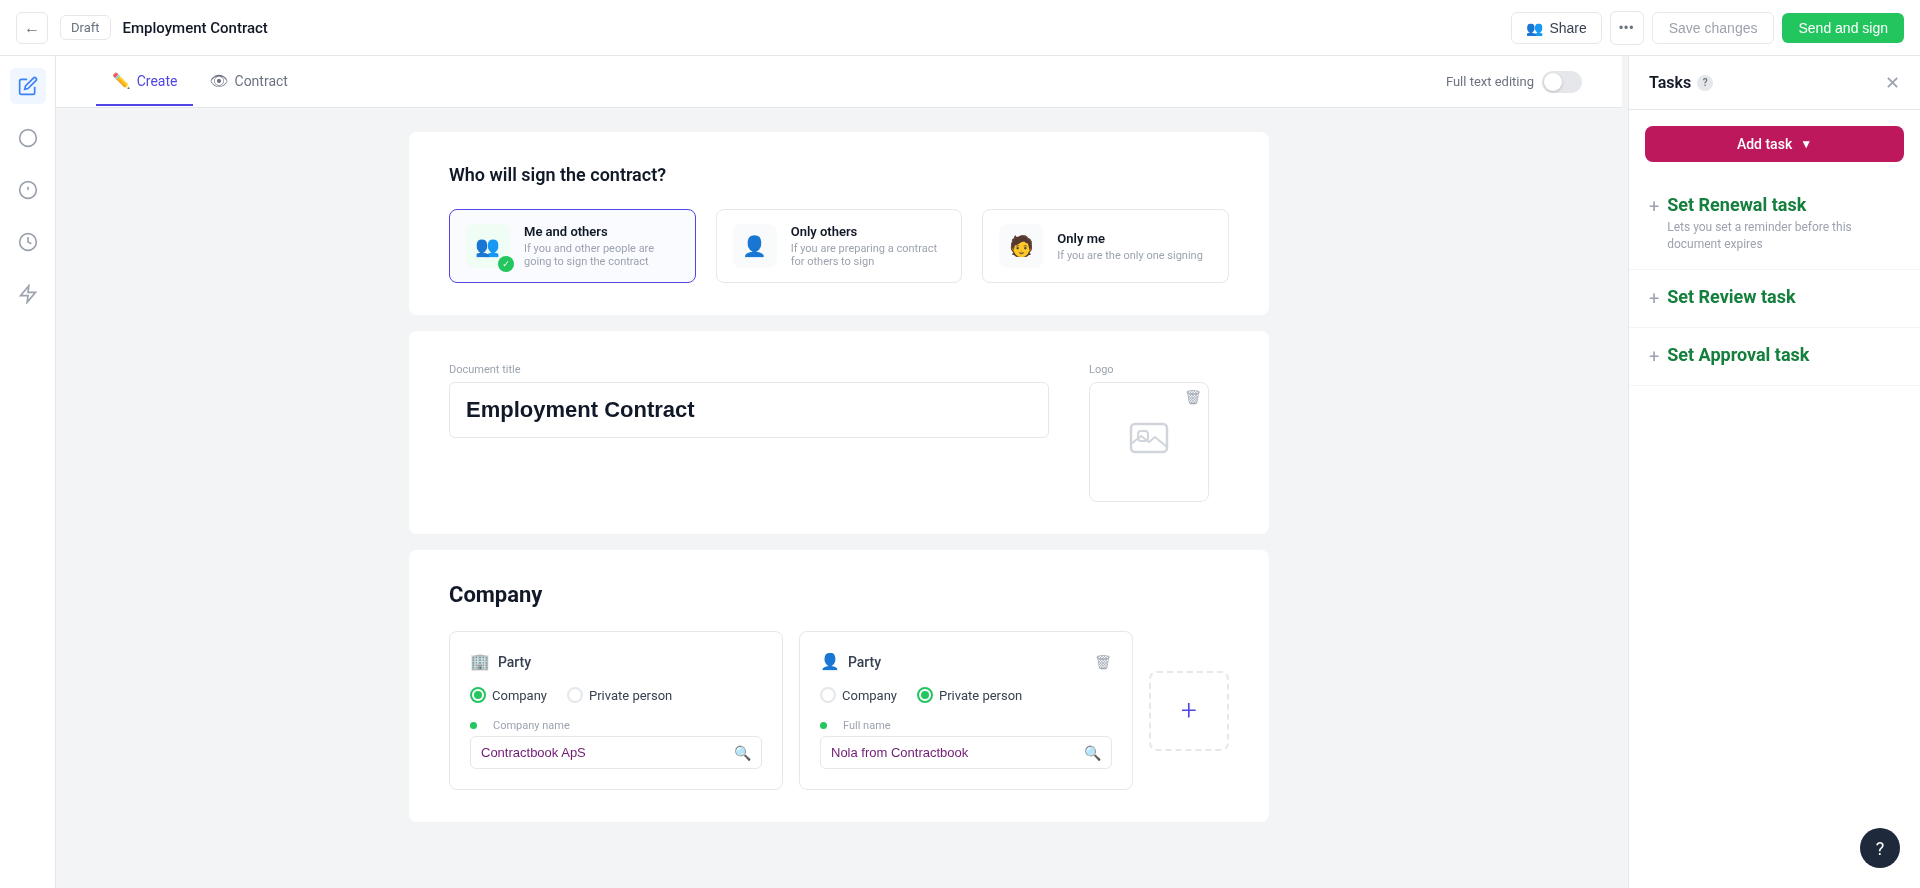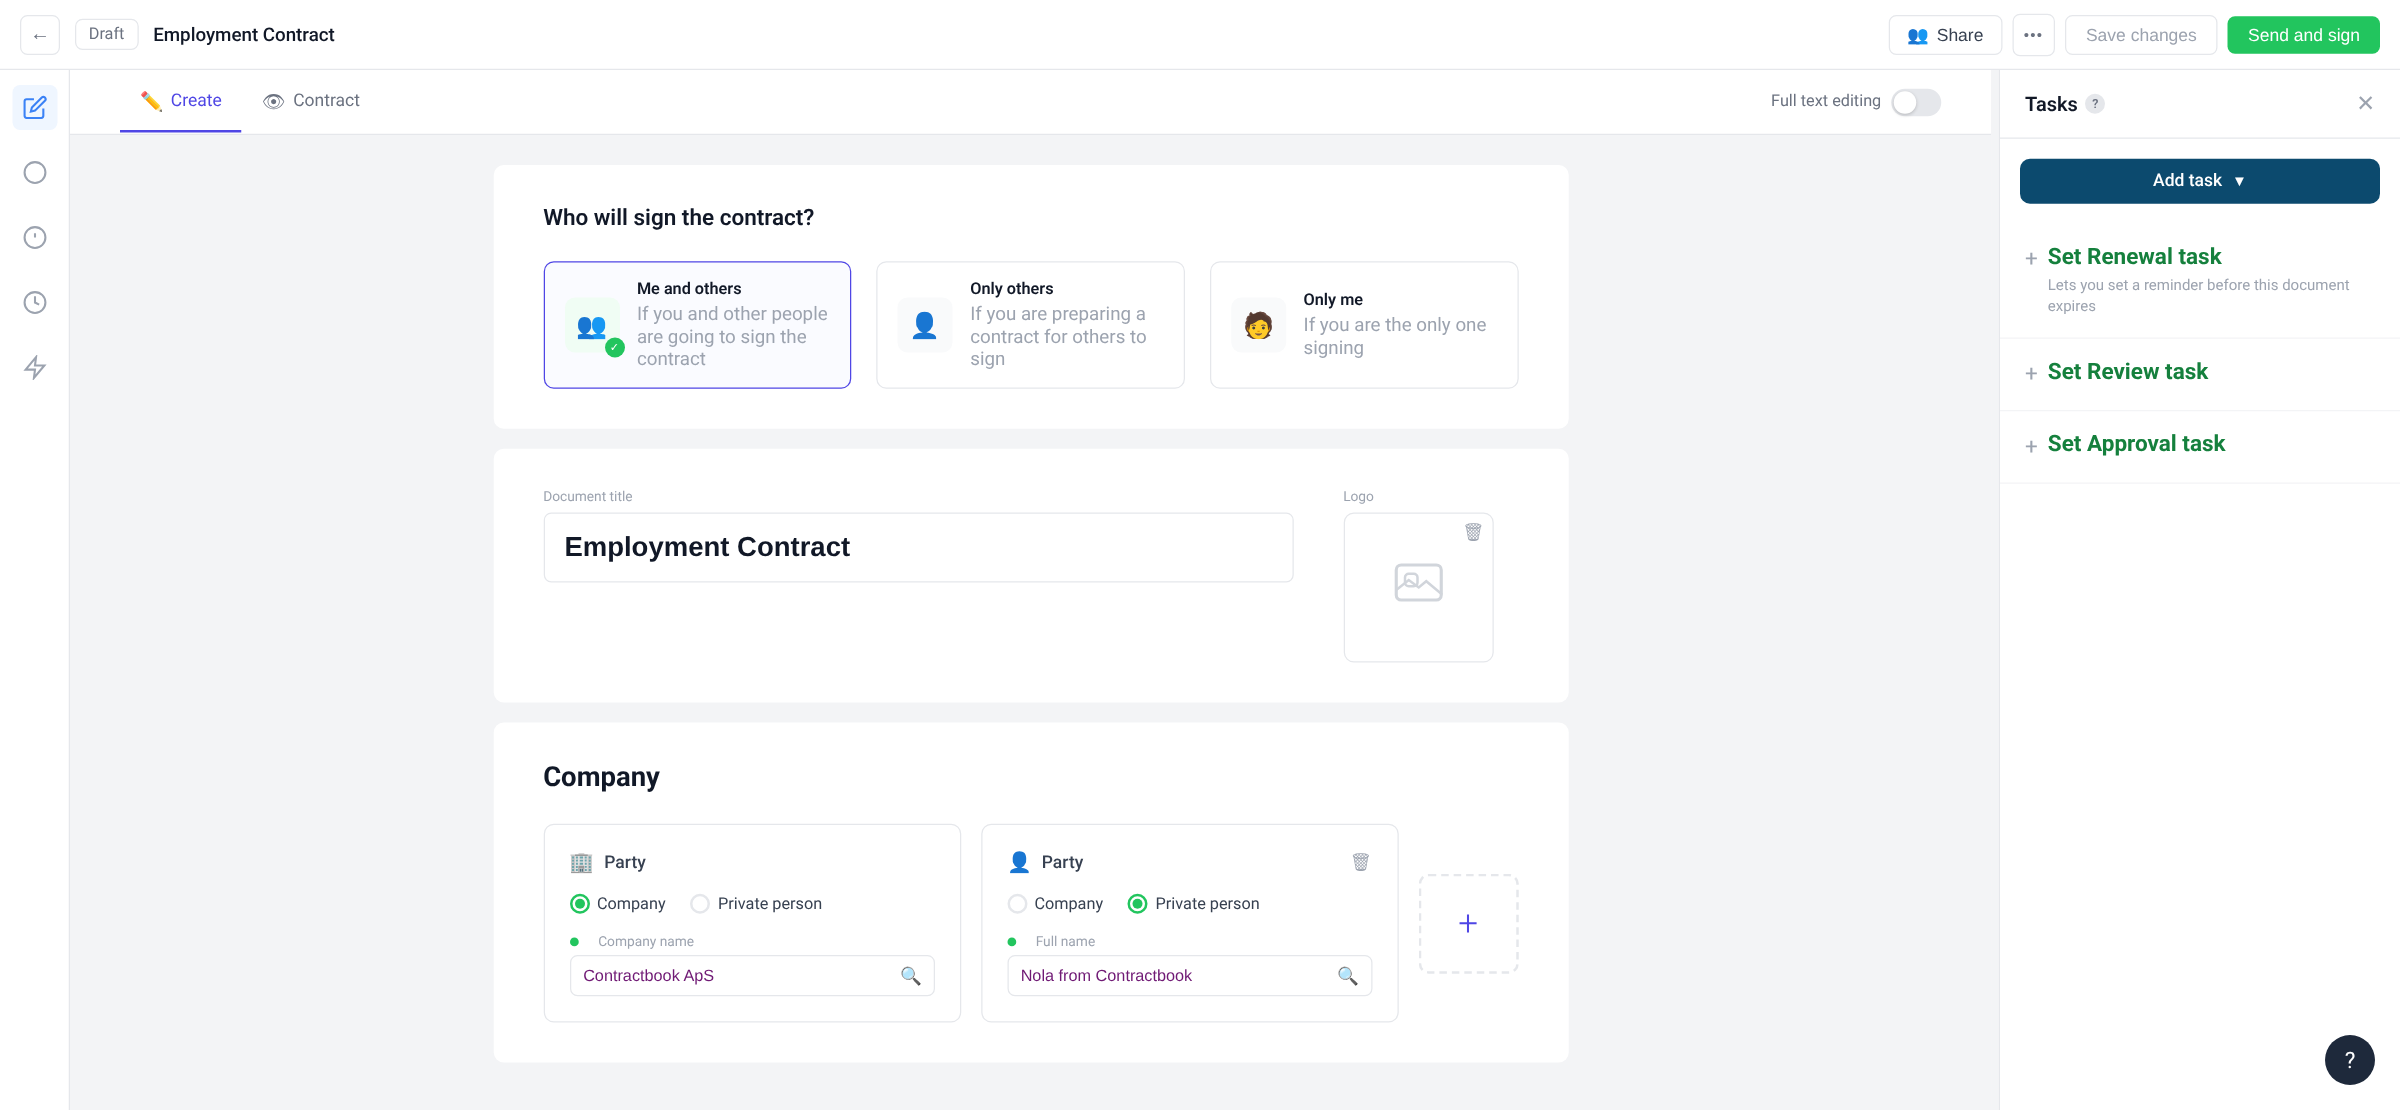--- a/index.html
+++ b/index.html
@@ -42,21 +42,21 @@
     .doc-card { background: #fff; border-radius: 8px; padding: 32px 40px; margin-bottom: 16px; }
 
     
     .section-title { font-size: 18px; font-weight: 600; color: #111827; margin-bottom: 24px; }
     .signing-options { display: flex; gap: 20px; }
     .signing-option { display: flex; align-items: center; gap: 14px; flex: 1; padding: 14px 16px; border: 1px solid #e5e7eb; border-radius: 8px; cursor: pointer; }
     .signing-option.selected { border-color: #4f46e5; background: #fafbff; }
     .option-icon { width: 44px; height: 44px; background: #f0fdf4; border-radius: 8px; display: flex; align-items: center; justify-content: center; font-size: 20px; position: relative; flex-shrink: 0; }
     .option-check { position: absolute; bottom: -4px; right: -4px; width: 16px; height: 16px; background: #22c55e; border-radius: 50%; display: flex; align-items: center; justify-content: center; color: white; font-size: 9px; }
     .option-text h4 { font-size: 13px; font-weight: 600; color: #111827; margin-bottom: 3px; }
-    .option-text p { font-size: 15px; color: #9ca3af; }
+    .option-text p { font-size: 11px; color: #9ca3af; }
 
     
     .doc-form-card { background: #fff; border-radius: 8px; padding: 32px 40px; margin-bottom: 16px; display: flex; gap: 40px; align-items: flex-start; }
     .doc-form-left { flex: 1; }
     .field-label { font-size: 11px; color: #9ca3af; margin-bottom: 6px; }
     .doc-title-input { width: 100%; padding: 14px 16px; border: 1px solid #e5e7eb; border-radius: 6px; font-size: 22px; font-weight: 600; color: #111827; outline: none; }
     .logo-area { width: 140px; }
     .logo-label { font-size: 11px; color: #9ca3af; margin-bottom: 6px; }
     .logo-box { width: 120px; height: 120px; border: 1px solid #e5e7eb; border-radius: 8px; display: flex; align-items: center; justify-content: center; position: relative; background: #fff; }
     .logo-delete { position: absolute; top: 6px; right: 6px; color: #9ca3af; font-size: 14px; cursor: pointer; }
@@ -79,30 +79,30 @@
     .field-group { margin-top: 12px; }
     .field-indicator { display: flex; align-items: center; gap: 16px; font-size: 11px; color: #9ca3af; margin-bottom: 4px; }
     .dot { width: 7px; height: 7px; border-radius: 50%; background: #22c55e; }
     .search-input-wrap { position: relative; }
     .search-input { width: 100%; padding: 8px 32px 8px 10px; border: 1px solid #e5e7eb; border-radius: 6px; font-size: 13px; color: #701a75; outline: none; }
     .search-icon { position: absolute; right: 10px; top: 50%; transform: translateY(-50%); color: #9ca3af; font-size: 14px; }
     .add-party-btn { width: 80px; height: 80px; border: 2px dashed #e5e7eb; border-radius: 8px; display: flex; align-items: center; justify-content: center; cursor: pointer; background: #fff; flex-shrink: 0; align-self: center; }
     .add-party-btn span { font-size: 28px; color: #4f46e5; }
 
     
-    .right-panel { width: 321px; background: #fff; border-left: 1px solid #e5e7eb; flex-shrink: 0; display: flex; flex-direction: column; overflow: hidden; }
+    .right-panel { width: 292px; background: #fff; border-left: 1px solid #e5e7eb; flex-shrink: 0; display: flex; flex-direction: column; overflow: hidden; }
     .panel-divider { width: 6px; background: #f3f4f6; flex-shrink: 0; }
     .right-panel-inner { flex: 1; overflow-y: auto; }
     .panel-header { display: flex; align-items: center; justify-content: space-between; padding: 16px 20px; border-bottom: 1px solid #e5e7eb; }
     .panel-title { display: flex; align-items: center; gap: 6px; font-size: 16px; font-weight: 600; color: #111827; }
     .info-icon { width: 16px; height: 16px; border-radius: 50%; background: #e5e7eb; display: flex; align-items: center; justify-content: center; font-size: 10px; color: #6b7280; }
     .close-icon { color: #9ca3af; font-size: 18px; cursor: pointer; }
 
     
-    .add-task-btn { display: flex; align-items: center; justify-content: center; gap: 8px; margin: 16px; padding: 10px; background: #0c4a6e; color: #fff; border-radius: 8px; cursor: pointer; font-size: 14px; font-weight: 500; }
+    .add-task-btn { display: flex; align-items: center; justify-content: center; gap: 8px; margin: 16px; padding: 10px; background: #be185d; color: #fff; border-radius: 8px; cursor: pointer; font-size: 14px; font-weight: 500; }
     .add-task-btn .chevron { font-size: 12px; }
 
     
     .task-item { padding: 16px 20px; border-bottom: 1px solid #f3f4f6; }
     .task-item-header { display: flex; align-items: flex-start; gap: 8px; }
     .task-plus { color: #9ca3af; font-size: 18px; cursor: pointer; margin-top: 2px; flex-shrink: 0; }
     .task-content h4 { font-size: 18px; font-weight: 700; color: #15803d; margin-bottom: 4px; }
     .task-content p { font-size: 12px; color: #9ca3af; line-height: 1.4; }
 
     

